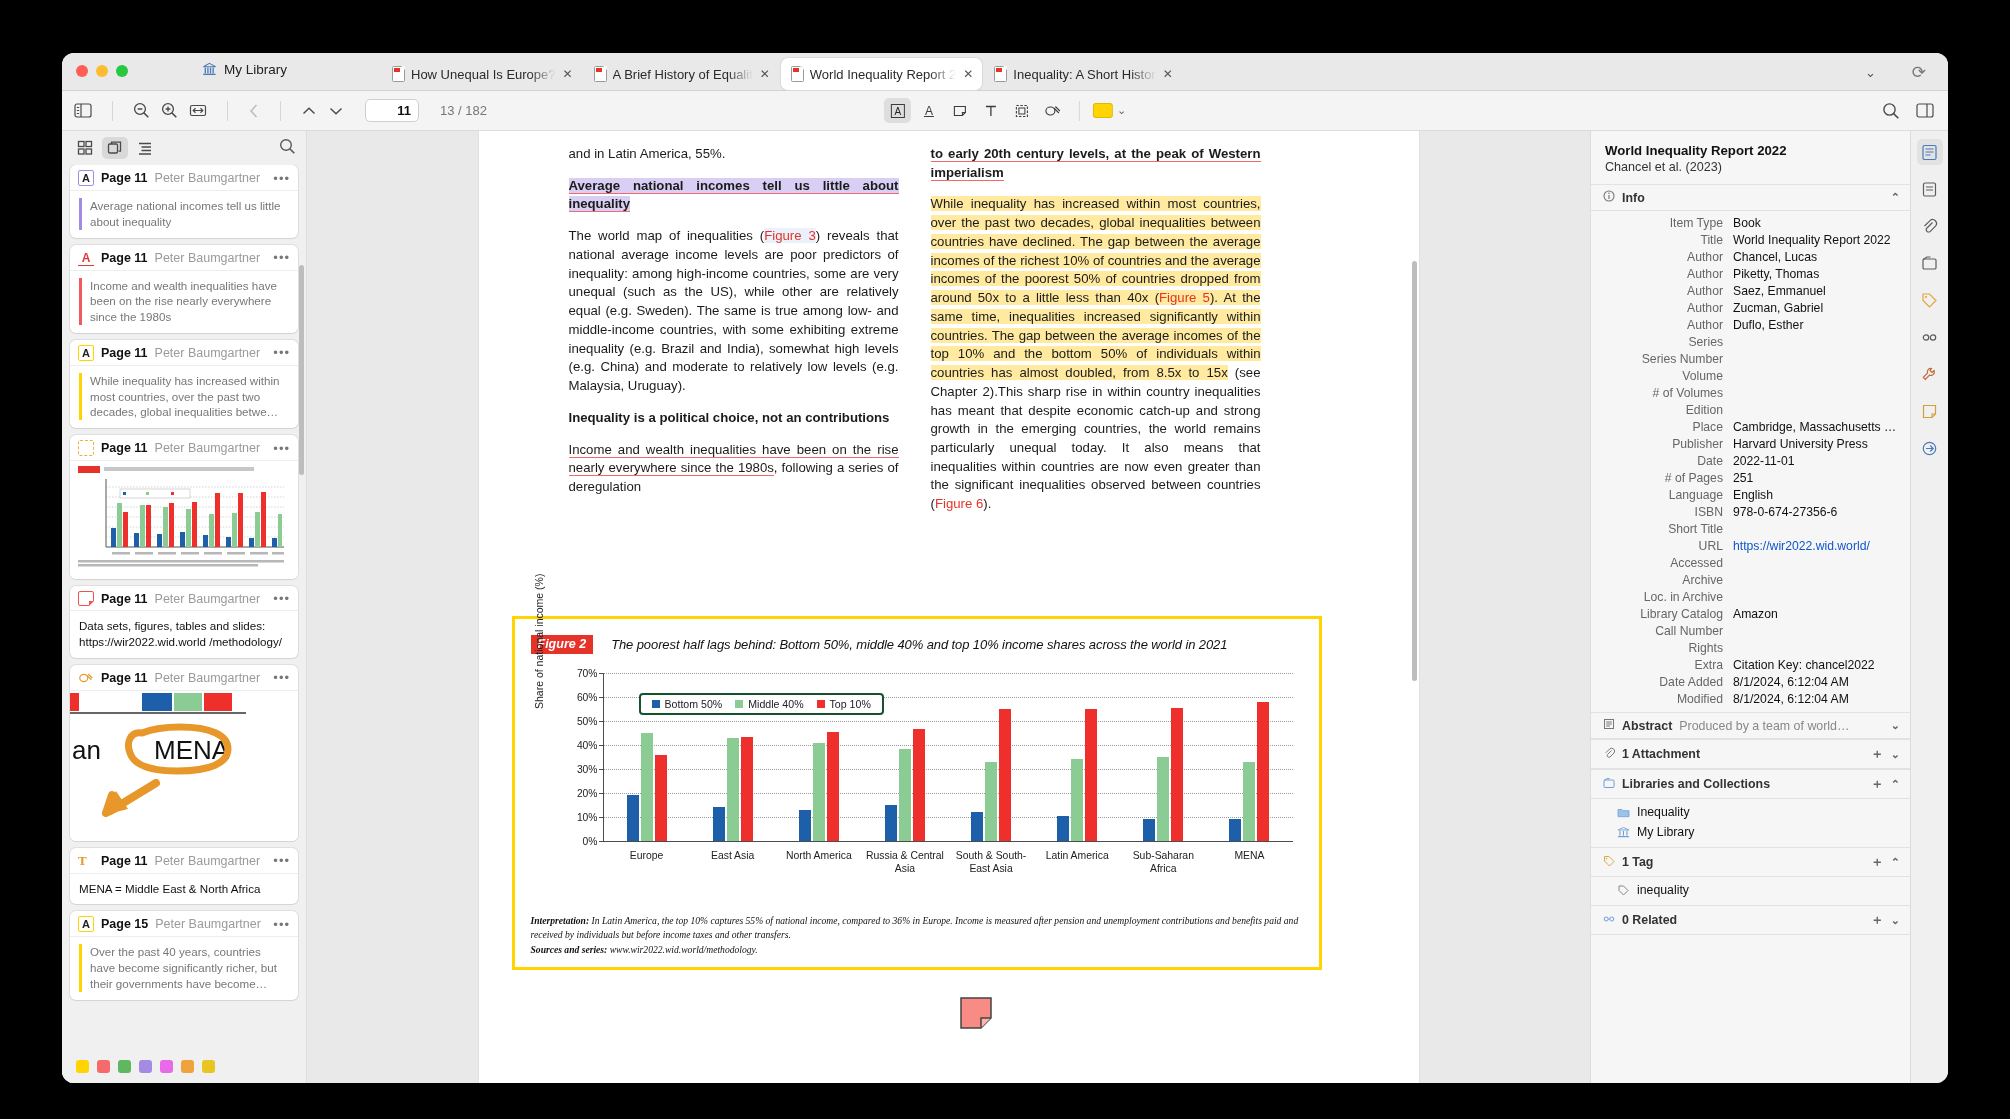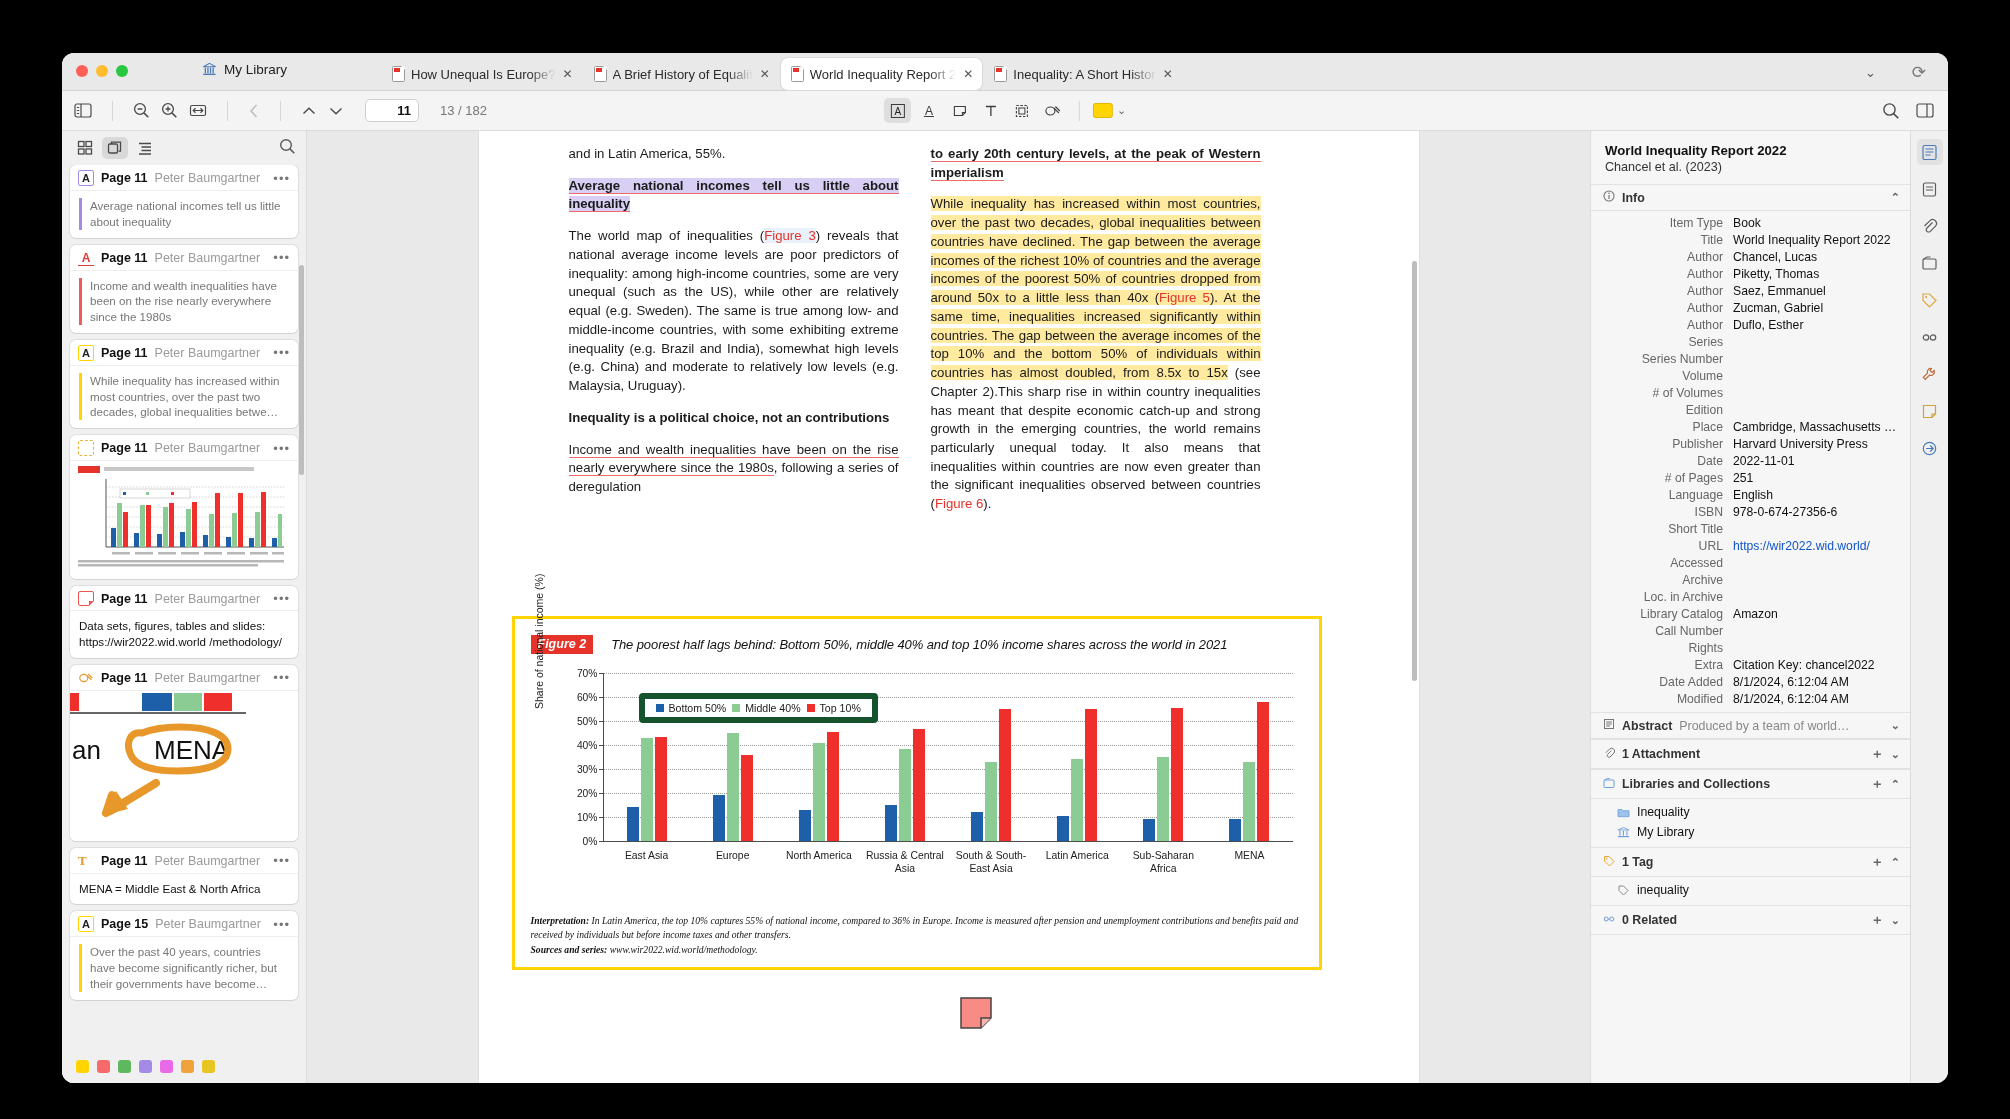--- a/index.html
+++ b/index.html
@@ -226,22 +226,22 @@
   .bar { width:12px; }
   .bar.b50{ background:#1d5fa8; }
   .bar.m40{ background:#8bcc94; }
   .bar.t10{ background:#ee2f2b; }
   .xlab {
     position:absolute; top:100%; left:0; right:0; margin-top:9px;
     text-align:center; font-size:10.4px; color:#222; line-height:1.22;
   }
   #legend {
     position:absolute; left:108px; top:28px;
-    border:6px solid #14532d; border-radius:4px; background:#fff;
-    padding:3px 11px; display:flex; gap:6px; align-items:center;
+    border:2px solid #14532d; border-radius:4px; background:#fff;
+    padding:3px 11px; display:flex; gap:13px; align-items:center;
     font-size:10.6px; color:#222;
   }
   .lgi { display:flex; align-items:center; gap:5px; }
   .lgsw { width:8px; height:8px; }
   #interp {
     position:absolute; left:16px; right:16px; bottom:10px;
     font-size:9.6px; line-height:1.5; color:#111; font-style:italic;font-family:Liberation Serif, serif;
   }
   #interp b { font-style:italic; }
   #mena-text {
@@ -723,30 +723,30 @@
               <span class="ytick" style="top:14.28%">60%</span>
               <span class="ytick" style="top:28.57%">50%</span>
               <span class="ytick" style="top:42.85%">40%</span>
               <span class="ytick" style="top:57.14%">30%</span>
               <span class="ytick" style="top:71.42%">20%</span>
               <span class="ytick" style="top:85.71%">10%</span>
               <span class="ytick" style="top:100%">0%</span>
 
               <div id="bars">
                 <div class="group">
+                  <div class="bar b50" style="height: 27.1429%;"></div>
+                  <div class="bar m40" style="height: 64.2857%;"></div>
+                  <div class="bar t10" style="height: 51.4286%;"></div>
+                  <div class="xlab">Europe</div>
+                </div>
+                <div class="group">
                   <div class="bar b50" style="height: 20%;"></div>
                   <div class="bar m40" style="height: 61.4286%;"></div>
                   <div class="bar t10" style="height: 62.1429%;"></div>
                   <div class="xlab">East Asia</div>
-                </div>
-                <div class="group">
-                  <div class="bar b50" style="height: 27.1429%;"></div>
-                  <div class="bar m40" style="height: 64.2857%;"></div>
-                  <div class="bar t10" style="height: 51.4286%;"></div>
-                  <div class="xlab">Europe</div>
                 </div>
                 <div class="group">
                   <div class="bar b50" style="height: 18.5714%;"></div>
                   <div class="bar m40" style="height: 58.5714%;"></div>
                   <div class="bar t10" style="height: 65%;"></div>
                   <div class="xlab">North America</div>
                 </div>
                 <div class="group">
                   <div class="bar b50" style="height: 21.4286%;"></div>
                   <div class="bar m40" style="height: 55%;"></div>

